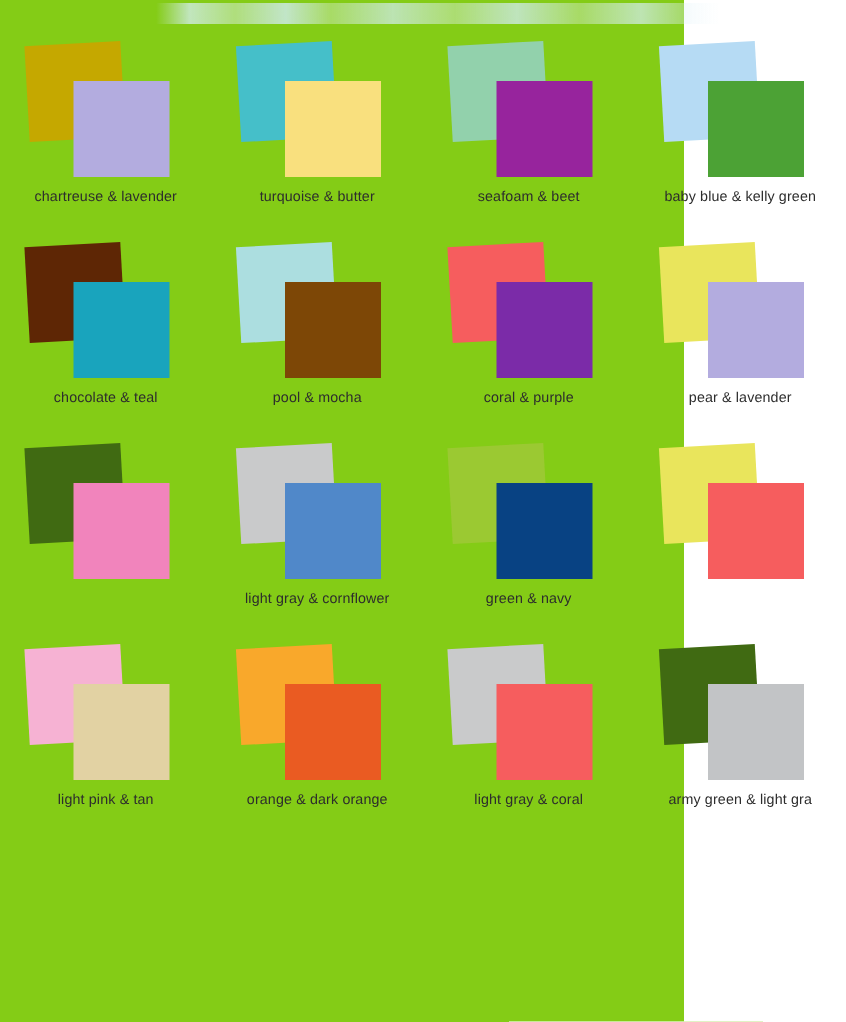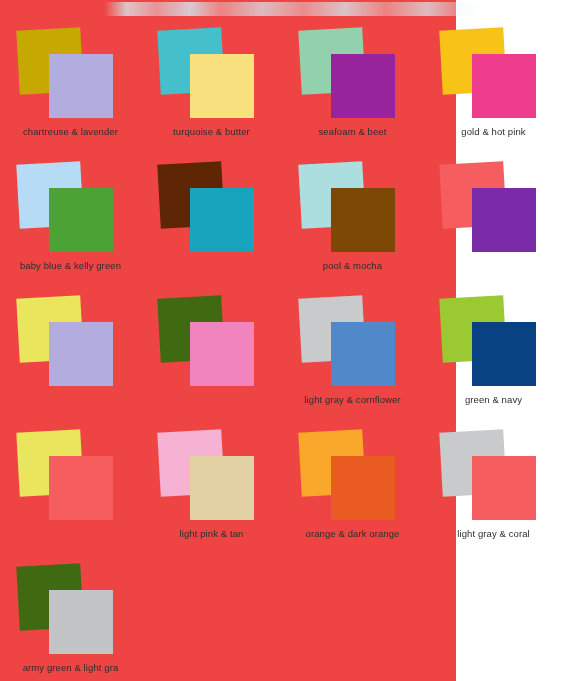--- a/index.html
+++ b/index.html
@@ -13,21 +13,21 @@
     height: 681px;
     font-family: "Liberation Sans", sans-serif;
     overflow: hidden;
     position: relative;
   }
 
   #palette-sheet {
     width: 456px;
     height: 681px;
     position: relative;
-    background: #ef4444;
+    background: #84cc16;
     box-sizing: border-box;
   }
 
   
   #watermark-strip {
     position: absolute;
     top: 2px;
     left: 104px;
     width: 376px;
     height: 14px;
@@ -128,56 +128,52 @@
       </div>
       <div class="swatch-cell">
         <div class="swatch-stack">
           <div class="swatch-square swatch-back" style="background: rgb(146, 209, 172);"></div>
           <div class="swatch-square swatch-front" style="background: rgb(151, 36, 157);"></div>
         </div>
         <div class="swatch-label">seafoam &amp; beet</div>
       </div>
       <div class="swatch-cell">
         <div class="swatch-stack">
-          <div class="swatch-square swatch-back" style="background: rgb(248, 195, 25);"></div>
-          <div class="swatch-square swatch-front" style="background: rgb(237, 61, 140);"></div>
-        </div>
-        <div class="swatch-label">gold &amp; hot pink</div>
-      </div>
-      <div class="swatch-cell">
-        <div class="swatch-stack">
           <div class="swatch-square swatch-back" style="background: rgb(182, 219, 244);"></div>
           <div class="swatch-square swatch-front" style="background: rgb(76, 162, 53);"></div>
         </div>
         <div class="swatch-label">baby blue &amp; kelly green</div>
       </div>
       <div class="swatch-cell">
         <div class="swatch-stack">
           <div class="swatch-square swatch-back" style="background: rgb(94, 38, 5);"></div>
           <div class="swatch-square swatch-front" style="background: rgb(25, 164, 189);"></div>
         </div>
+        <div class="swatch-label">chocolate &amp; teal</div>
       </div>
       <div class="swatch-cell">
         <div class="swatch-stack">
           <div class="swatch-square swatch-back" style="background: rgb(172, 222, 224);"></div>
           <div class="swatch-square swatch-front" style="background: rgb(125, 71, 6);"></div>
         </div>
         <div class="swatch-label">pool &amp; mocha</div>
       </div>
       <div class="swatch-cell">
         <div class="swatch-stack">
           <div class="swatch-square swatch-back" style="background: rgb(246, 93, 94);"></div>
           <div class="swatch-square swatch-front" style="background: rgb(123, 43, 168);"></div>
         </div>
+        <div class="swatch-label">coral &amp; purple</div>
       </div>
       <div class="swatch-cell">
         <div class="swatch-stack">
           <div class="swatch-square swatch-back" style="background: rgb(233, 229, 92);"></div>
           <div class="swatch-square swatch-front" style="background: rgb(179, 172, 223);"></div>
         </div>
+        <div class="swatch-label">pear &amp; lavender</div>
       </div>
       <div class="swatch-cell">
         <div class="swatch-stack">
           <div class="swatch-square swatch-back" style="background: rgb(64, 106, 18);"></div>
           <div class="swatch-square swatch-front" style="background: rgb(241, 132, 188);"></div>
         </div>
       </div>
       <div class="swatch-cell">
         <div class="swatch-stack">
           <div class="swatch-square swatch-back" style="background: rgb(201, 202, 203);"></div>

